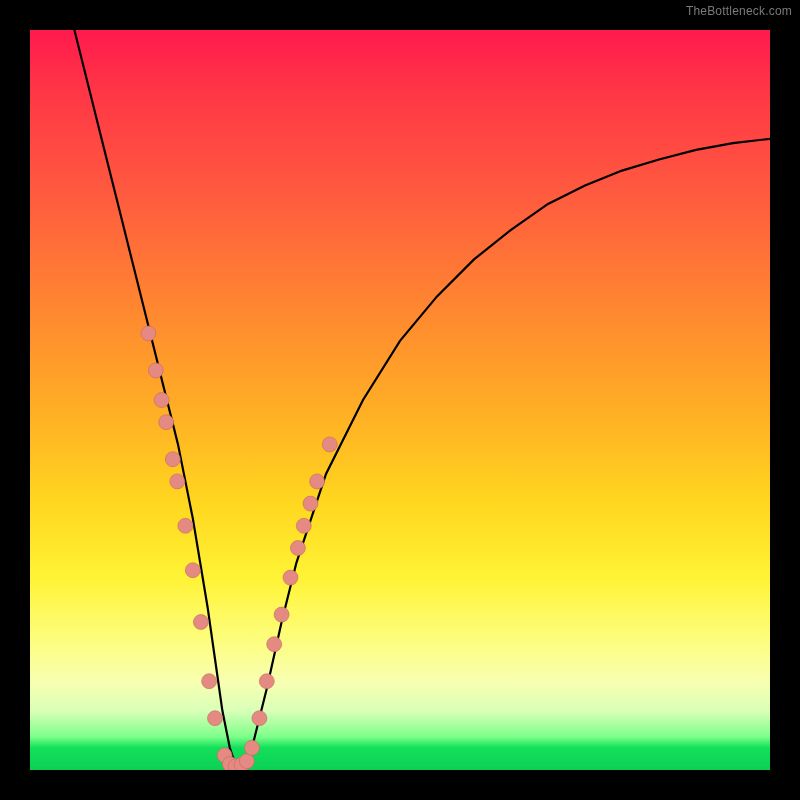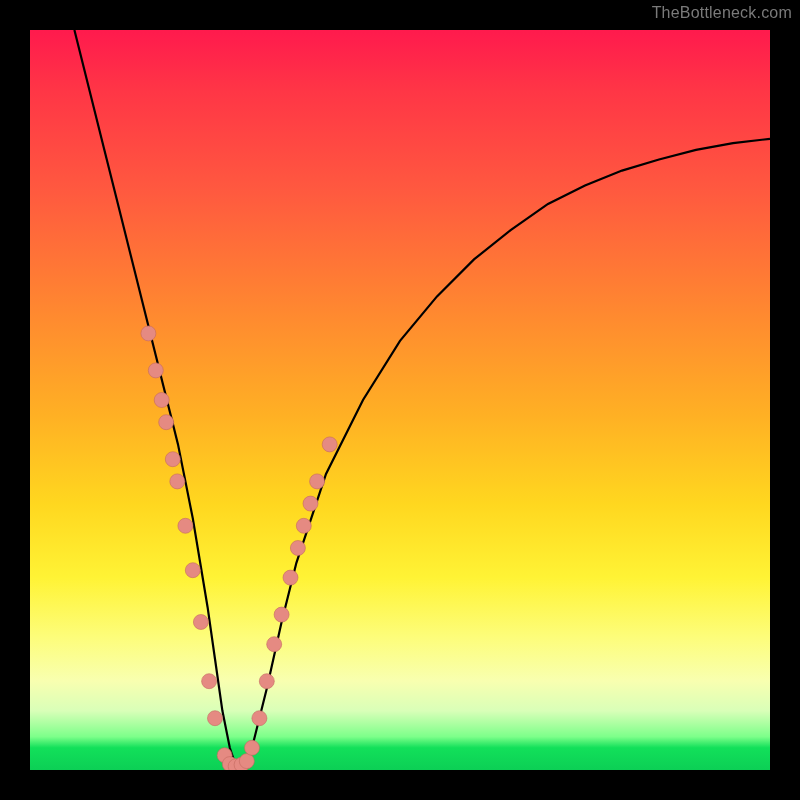--- a/index.html
+++ b/index.html
@@ -43,21 +43,21 @@
       #7dff8a 95.5%,
       #12e05a 97%,
       #0ccf55 100%
     );
   }
   .watermark {
     position: absolute;
     top: 4px;
     right: 8px;
     color: #7a7a7a;
-    font-size: 16px;
+    font-size: 12px;
     letter-spacing: 0.2px;
     font-weight: 500;
     user-select: none;
   }
   svg.curve {
     position: absolute;
     inset: 0;
   }
   .curve-path {
     fill: none;

